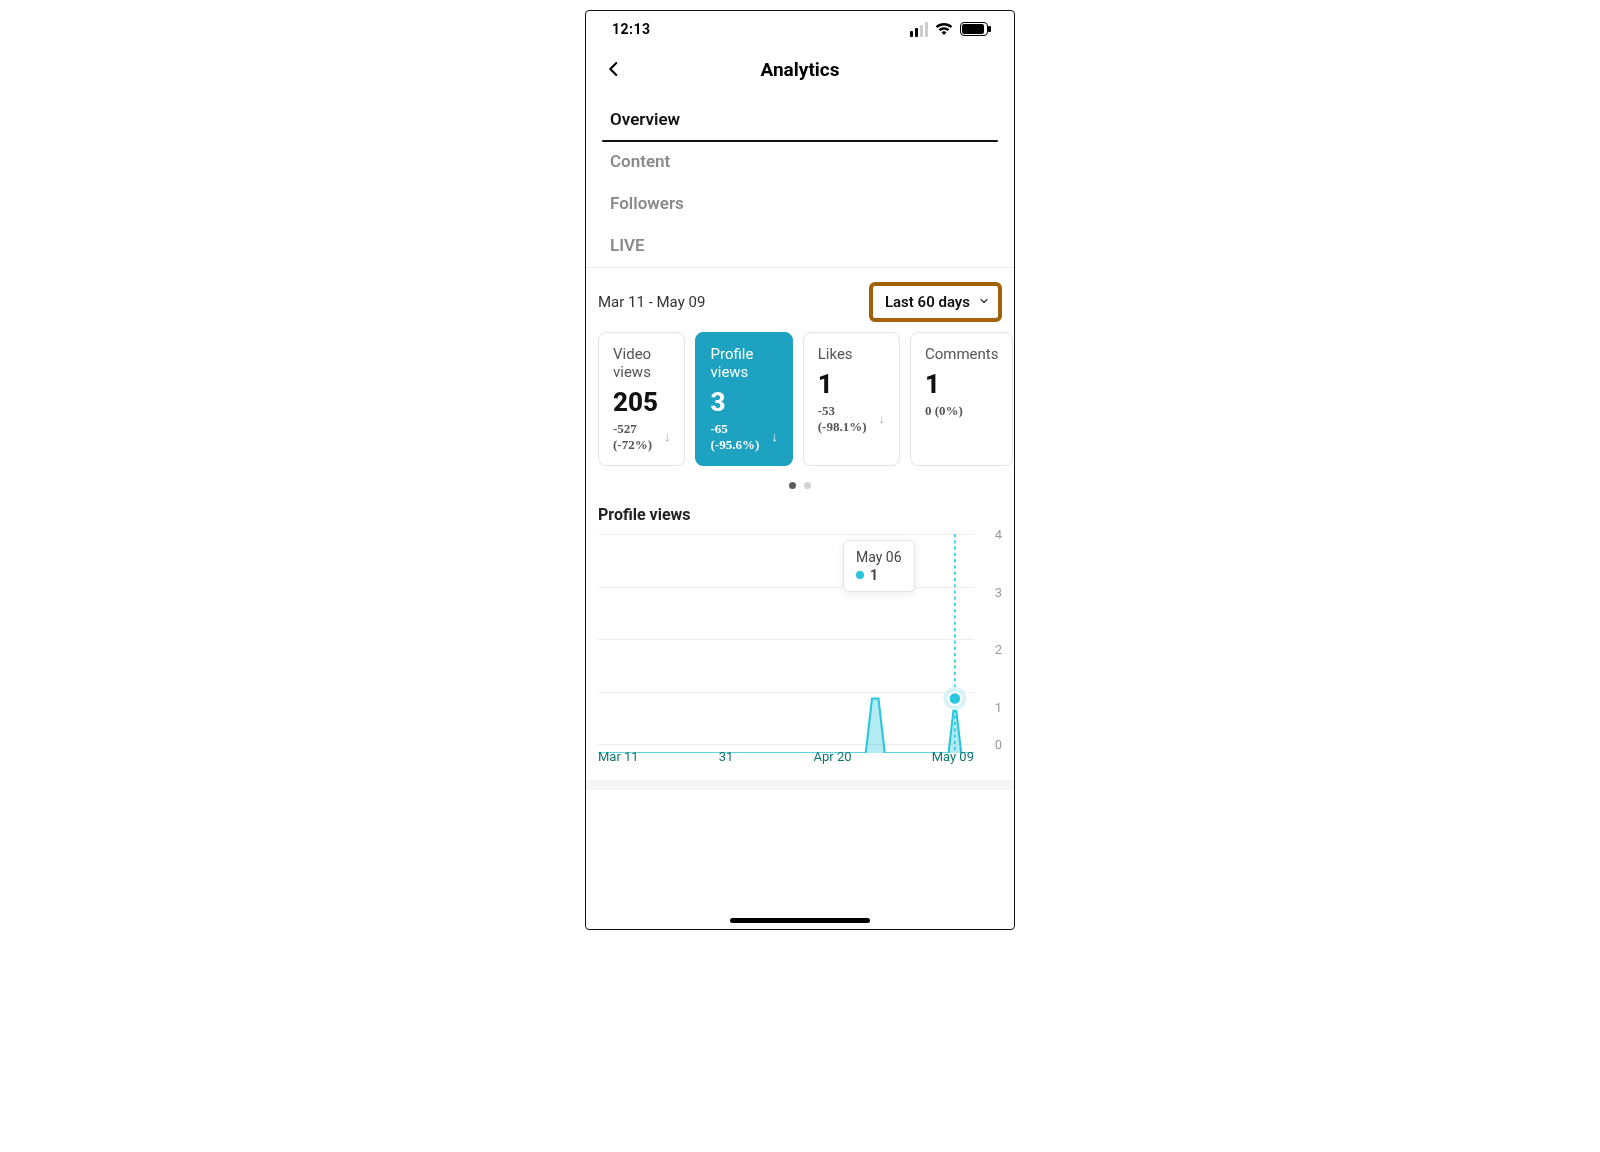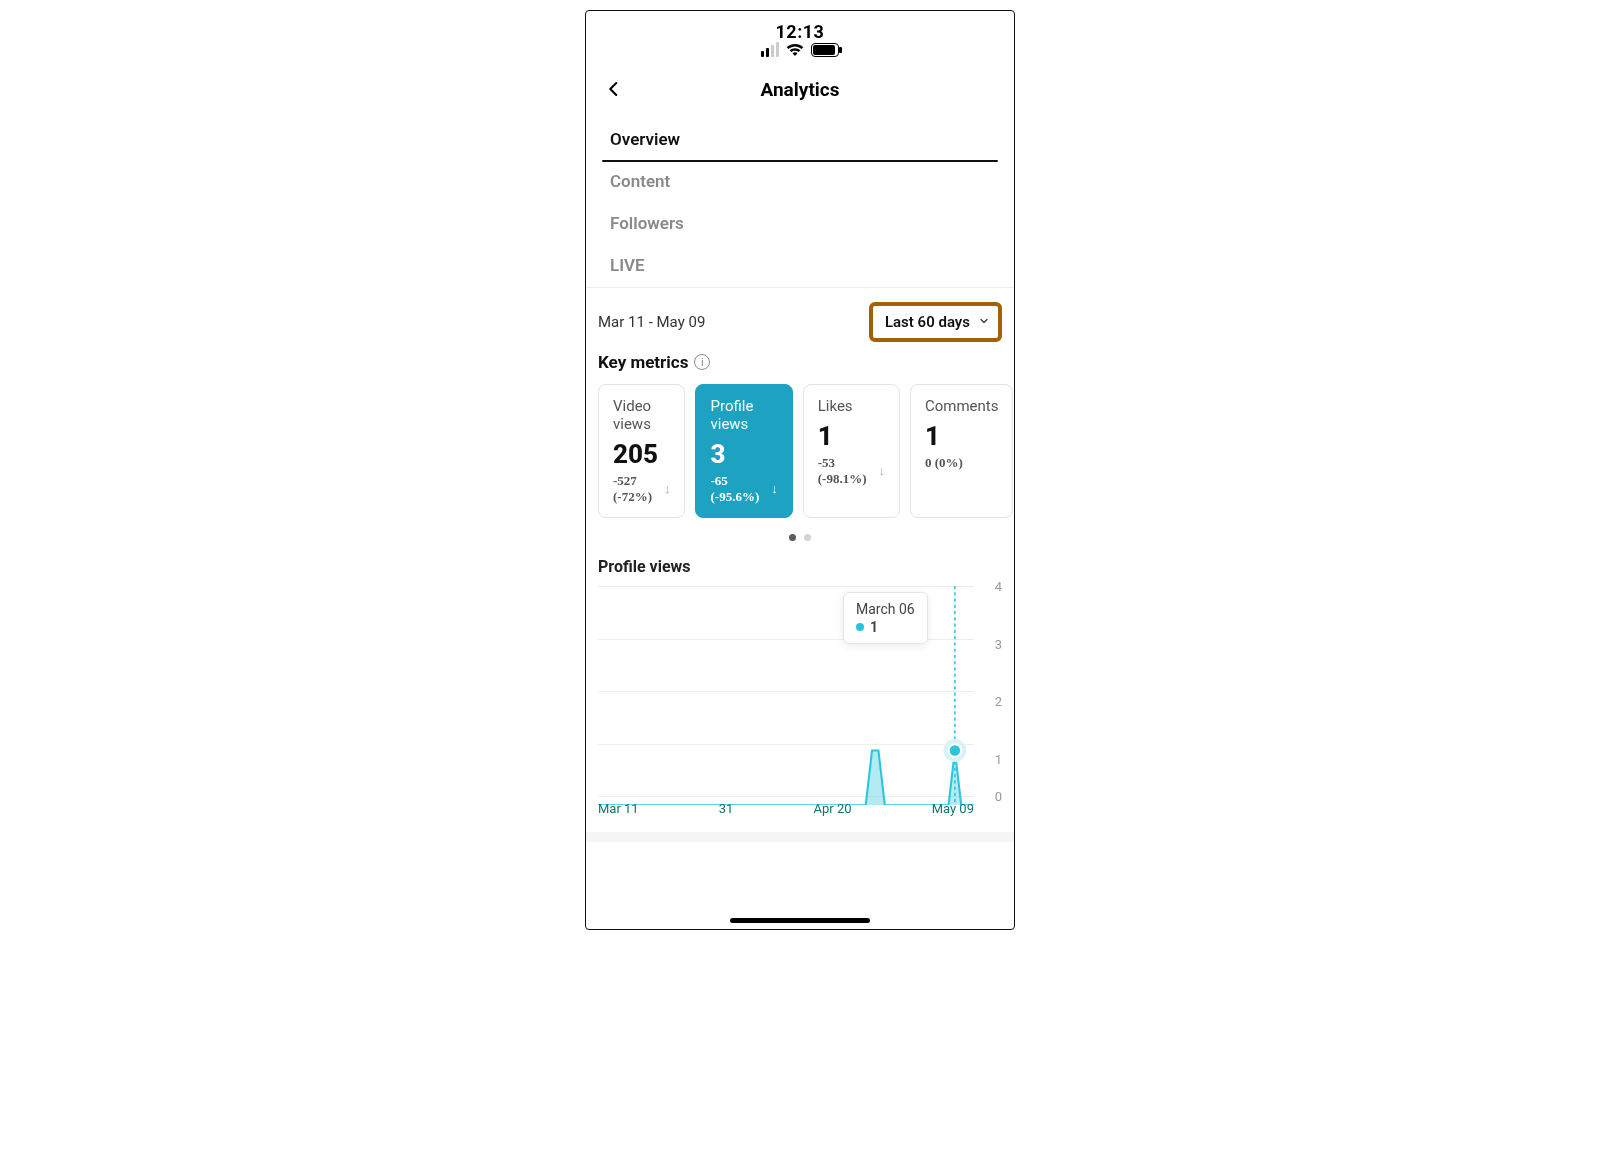--- a/index.html
+++ b/index.html
@@ -21,23 +21,22 @@
     background:#fff;
     overflow:hidden;
     position:relative;
   }
   .status-bar{
     display:flex;
     justify-content:space-between;
     align-items:center;
     padding:10px 26px 6px 26px;
     font-weight:700;
-    font-size:18px;
+    font-size:14px;
     letter-spacing:0.5px;
-    flex-direction:column;
   }
   .status-icons{display:flex;align-items:center;gap:6px;}
   .signal{display:flex;align-items:flex-end;gap:2px;}
   .signal span{width:3px;background:#ccc;border-radius:1px;}
   .signal span:nth-child(1){height:6px;background:#000;}
   .signal span:nth-child(2){height:9px;background:#000;}
   .signal span:nth-child(3){height:12px;}
   .signal span:nth-child(4){height:15px;}
   .wifi-icon svg{display:block;}
   .battery{
@@ -180,24 +179,20 @@
       <div class="range-select">
         <span>Last 60 days</span>
         <span class="chev">
           <svg width="12" height="12" viewBox="0 0 24 24">
               <path d="M6 9 L12 15 L18 9" stroke="#333" stroke-width="2.4" fill="none" stroke-linecap="round" stroke-linejoin="round"></path>
             </svg>
         </span>
       </div>
     </div>
 
-    <div class="section-title">
-      <span>Key metrics</span>
-      <span class="info-icon">i</span>
-    </div>
 
     <div class="metrics-grid">
       <div class="metric-card">
         <div class="metric-label">Video views</div>
         <div class="metric-value">205</div>
         <div class="metric-change">
           <span>-527 (-72%)</span>
           <span class="arrow-down">↓</span>
         </div>
       </div>
@@ -251,21 +246,21 @@
 
         <svg class="chart-svg" id="chart-svg" viewBox="0 0 360 210" preserveAspectRatio="none">
             <path d="M0,210 L0.0,210.0 L6.1,210.0 L12.2,210.0 L18.3,210.0 L24.4,210.0 L30.5,210.0 L36.6,210.0 L42.7,210.0 L48.8,210.0 L54.9,210.0 L61.0,210.0 L67.1,210.0 L73.2,210.0 L79.3,210.0 L85.4,210.0 L91.5,210.0 L97.6,210.0 L103.7,210.0 L109.8,210.0 L115.9,210.0 L122.0,210.0 L128.1,210.0 L134.2,210.0 L140.3,210.0 L146.4,210.0 L152.5,210.0 L158.6,210.0 L164.7,210.0 L170.8,210.0 L176.9,210.0 L183.1,210.0 L189.2,210.0 L195.3,210.0 L201.4,210.0 L207.5,210.0 L213.6,210.0 L219.7,210.0 L225.8,210.0 L231.9,210.0 L238.0,210.0 L244.1,210.0 L250.2,210.0 L256.3,210.0 L262.4,157.5 L268.5,157.5 L274.6,210.0 L280.7,210.0 L286.8,210.0 L292.9,210.0 L299.0,210.0 L305.1,210.0 L311.2,210.0 L317.3,210.0 L323.4,210.0 L329.5,210.0 L335.6,210.0 L341.7,157.5 L347.8,210.0 L353.9,210.0 L360.0,210.0 L360,210 Z" fill="#28c7dd" fill-opacity="0.35"></path>
             <path d="M0,210 L0.0,210.0 L6.1,210.0 L12.2,210.0 L18.3,210.0 L24.4,210.0 L30.5,210.0 L36.6,210.0 L42.7,210.0 L48.8,210.0 L54.9,210.0 L61.0,210.0 L67.1,210.0 L73.2,210.0 L79.3,210.0 L85.4,210.0 L91.5,210.0 L97.6,210.0 L103.7,210.0 L109.8,210.0 L115.9,210.0 L122.0,210.0 L128.1,210.0 L134.2,210.0 L140.3,210.0 L146.4,210.0 L152.5,210.0 L158.6,210.0 L164.7,210.0 L170.8,210.0 L176.9,210.0 L183.1,210.0 L189.2,210.0 L195.3,210.0 L201.4,210.0 L207.5,210.0 L213.6,210.0 L219.7,210.0 L225.8,210.0 L231.9,210.0 L238.0,210.0 L244.1,210.0 L250.2,210.0 L256.3,210.0 L262.4,157.5 L268.5,157.5 L274.6,210.0 L280.7,210.0 L286.8,210.0 L292.9,210.0 L299.0,210.0 L305.1,210.0 L311.2,210.0 L317.3,210.0 L323.4,210.0 L329.5,210.0 L335.6,210.0 L341.7,157.5 L347.8,210.0 L353.9,210.0 L360.0,210.0" stroke="#28c7dd" stroke-width="2" fill="none"></path>
             <line x1="341.6949152542373" x2="341.6949152542373" y1="0" y2="210" stroke="#28c7dd" stroke-width="1.5" stroke-dasharray="3,3"></line>
             <circle cx="341.6949152542373" cy="157.5" r="9" fill="#fff" stroke="#d7f3f8" stroke-width="4"></circle>
             <circle cx="341.6949152542373" cy="157.5" r="5" fill="#28c7dd"></circle>
           </svg>
 
         <div class="tooltip" style="left:245px;top:6px;">
-          <div>March 06</div>
+          <div>May 06</div>
           <div class="tooltip-row">
             <span class="tooltip-dot"></span>
             <span>1</span>
           </div>
         </div>
 
         <div class="x-labels">
           <span>Mar 11</span>
           <span>31</span>
           <span>Apr 20</span>

